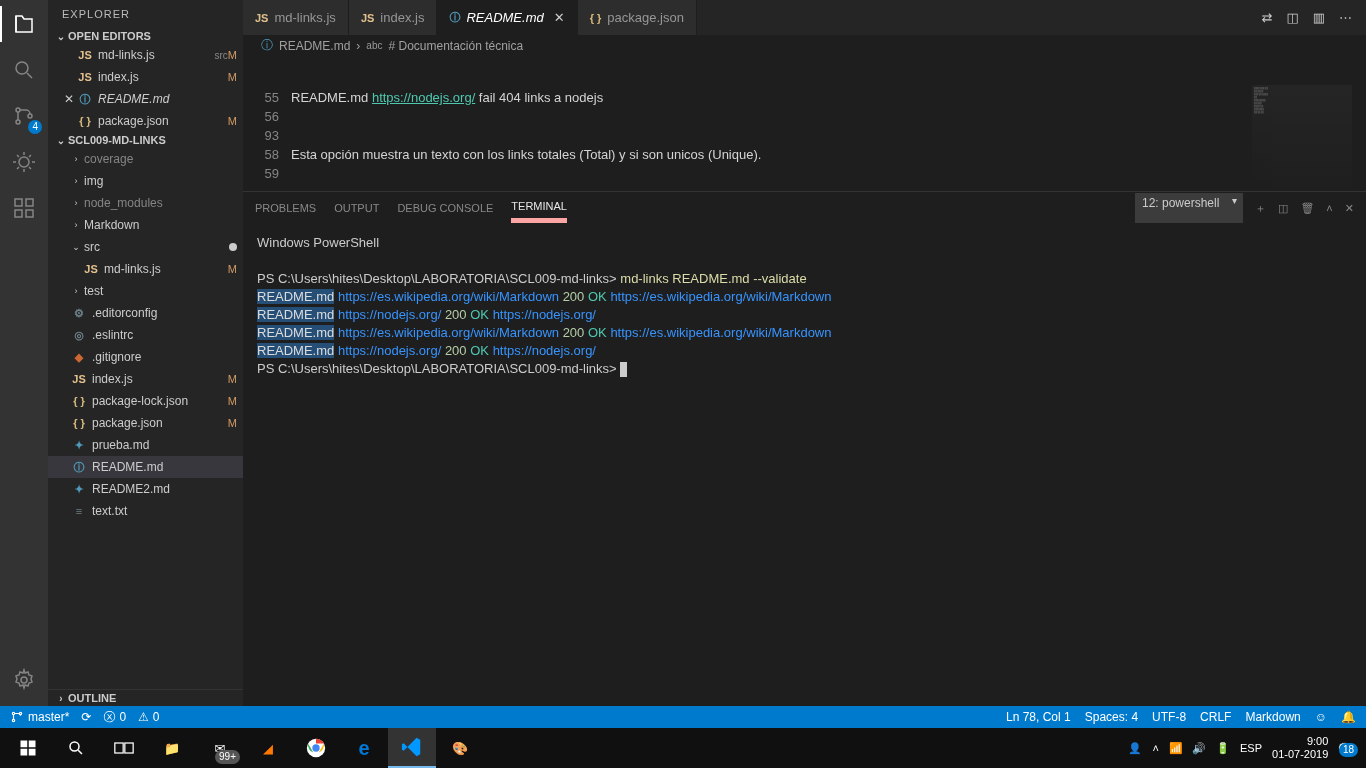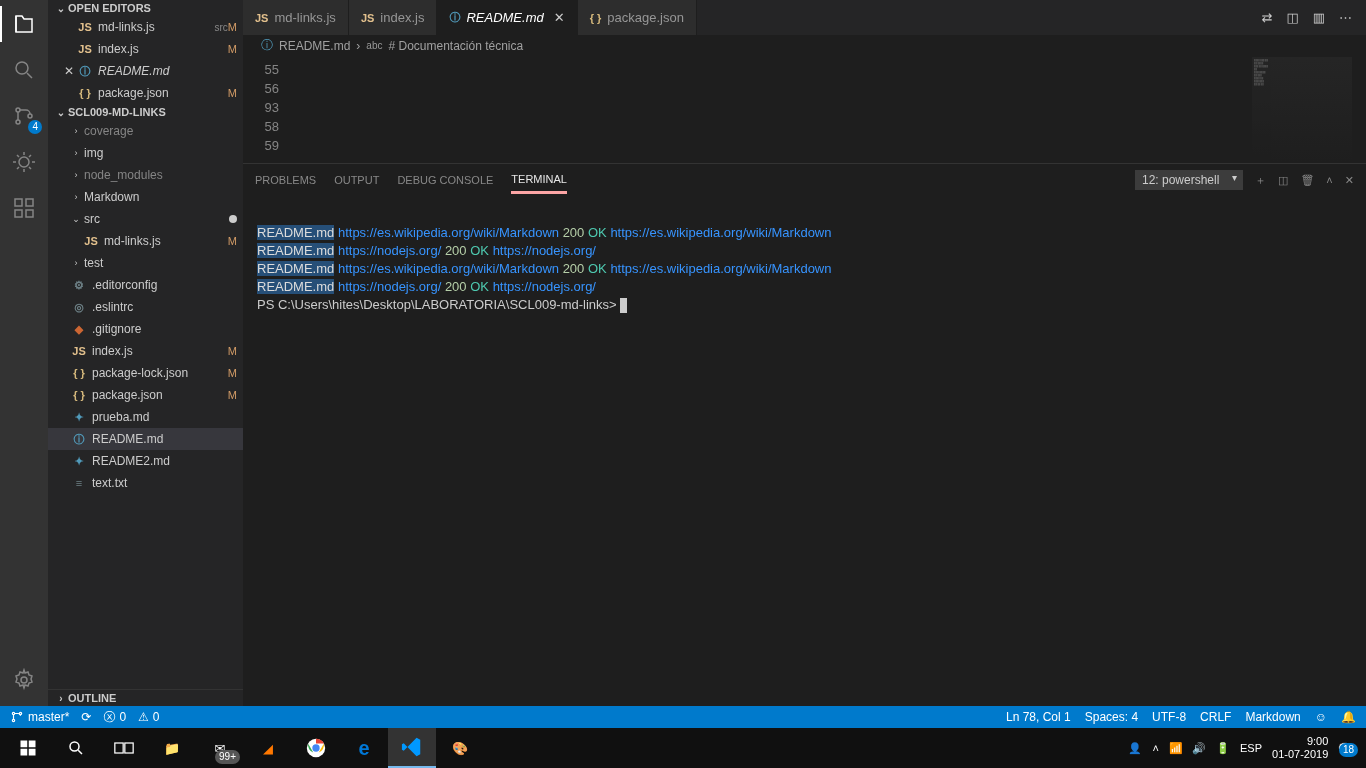--- a/index.html
+++ b/index.html
@@ -35,31 +35,31 @@
 .indent1 { padding-left:22px; }
 .indent2 { padding-left:34px; }
 .editor-area { flex:1; display:flex; flex-direction:column; background:#1e1e1e; position:relative; }
 .tabs { height:35px; background:#252526; display:flex; align-items:stretch; }
 .tab { display:flex; align-items:center; padding:0 12px; gap:6px; background:#2d2d2d; color:#969696; cursor:pointer; font-size:13px; border-right:1px solid #1e1e1e; }
 .tab.active { background:#1e1e1e; color:#ffffff; }
 .tab .fi { font-size:11px; font-weight:600; }
 .tab .close { font-size:13px; color:#ccc; margin-left:4px; }
 .tab-actions { margin-left:auto; display:flex; align-items:center; gap:14px; padding-right:14px; color:#ccc; }
 .breadcrumb { height:22px; display:flex; align-items:center; padding-left:18px; font-size:12px; color:#a0a0a0; gap:6px; background:#1e1e1e; border-bottom:1px solid #1e1e1e; }
-.editor-body { height:106px; display:flex; font-family:Consolas,monospace; font-size:13px; line-height:19px; color:#d4d4d4; position:relative; }
+.editor-body { height:106px; display:flex; font-family:Consolas,monospace; font-size:13px; line-height:19px; color:#d4d4d4; position:relative;margin-top:28px; }
 .gutter { width:48px; text-align:right; color:#858585; padding:3px 12px 0 0; }
 .code { padding-top:3px; }
 .code .url { color:#4ec9b0; text-decoration:underline; }
 .minimap { position:absolute; right:14px; top:0; width:100px; height:106px; background:linear-gradient(#2a2a2a,#1e1e1e); opacity:0.6; font-size:2px; color:#666; overflow:hidden; padding:2px; line-height:3px; }
 .panel { flex:1; display:flex; flex-direction:column; border-top:1px solid #333; }
 .panel-tabs { height:32px; display:flex; align-items:center; padding:0 12px; gap:18px; font-size:11px; color:#888; }
 .panel-tabs span { cursor:pointer; padding:6px 0; }
-.panel-tabs span.active { color:#e7e7e7; border-bottom:3px solid #fca5a5; }
+.panel-tabs span.active { color:#e7e7e7; border-bottom:5px solid #fca5a5; }
 .panel-tabs .right { margin-left:auto; display:flex; align-items:center; gap:12px; }
-.term-select { background:#3c3c3c; color:#ccc; border:1px solid #3c3c3c; font-size:12px; padding:2px 22px 2px 6px; appearance:none; position:relative; }
+.term-select { background:#3c3c3c; color:#ccc; border:1px solid #3c3c3c; font-size:12px; padding:2px 22px 12px 6px; appearance:none; position:relative; }
 .select-wrap { position:relative; }
 .select-wrap::after { content:"▾"; position:absolute; right:6px; top:2px; color:#ccc; font-size:10px; pointer-events:none; }
 .terminal { flex:1; padding:10px 14px; font-family:Consolas,monospace; font-size:13px; line-height:18px; color:#cccccc; }
 .t-file { background:#264f78; color:#dcdcdc; }
 .t-url { color:#3794ff; }
 .t-code { color:#b5cea8; }
 .t-ok { color:#4ec9b0; }
 .t-url2 { color:#3794ff; }
 .cursor { display:inline-block; width:7px; height:15px; background:#cccccc; vertical-align:middle; }
 .statusbar { height:22px; background:#007acc; color:#fff; display:flex; align-items:center; font-size:12px; padding:0 10px; gap:19px; }
@@ -117,20 +117,21 @@
     <div class="spacer"></div>
     <div class="ico" style="margin-bottom:12px;">
           <svg width="24" height="24" viewBox="0 0 24 24" fill="none" stroke="currentColor" stroke-width="1.5">
             <circle cx="12" cy="12" r="3"></circle>
             <path d="M12 2l1 3 3-1 1 3 3 1-1 3 1 3-3 1-1 3-3-1-1 3-1-3-3 1-1-3-3-1 1-3-1-3 3-1 1-3 3 1z"></path>
           </svg>
         </div>
   </div>
 
   <div class="sidebar">
+    <div class="sidebar-title">EXPLORER</div>
     <div class="section-hdr">
           <span class="chev">⌄</span>
           <span>OPEN EDITORS</span>
         </div>
     <div id="open-editors" class="tree">
           <div class="row">
             <span style="width:14px"></span>
             <span class="fi js">JS</span>
             <span class="name">md-links.js</span>
             <span class="meta">src</span>
@@ -271,43 +272,47 @@
     </div>
     <div class="editor-body">
       <div class="gutter" id="gutter">
             <div>55</div>
             <div>56</div>
             <div>93</div>
             <div>58</div>
             <div>59</div>
           </div>
       <div class="code" id="code">
+            <div>README.md <span class="url">https://nodejs.org/</span> fail 404 links a nodejs&nbsp;</div>
             <div>&nbsp;</div>
             <div>&nbsp;</div>
+            <div>Esta opción muestra un texto con los links totales (Total) y si son unicos (Unique).&nbsp;</div>
           </div>
       <div class="minimap">████ ███ ██<br>██ ████<br>███ ██ ████<br>██<br>████████<br>██ ███<br>████ ██<br>███████<br>██ ██ ██</div>
     </div>
 
     <div class="panel">
       <div class="panel-tabs">
         <span id="pt0">PROBLEMS</span>
         <span id="pt1">OUTPUT</span>
         <span id="pt2">DEBUG CONSOLE</span>
         <span id="pt3" class="active">TERMINAL</span>
         <div class="right">
           <div class="select-wrap"><select class="term-select"><option>12: powershell</option></select></div>
           <span>＋</span>
           <span>◫</span>
           <span>🗑</span>
           <span>˄</span>
           <span>✕</span>
         </div>
       </div>
       <div class="terminal" id="terminal">
+            <div>Windows PowerShell</div>
             <div>&nbsp;</div>
+            <div>PS C:\Users\hites\Desktop\LABORATORIA\SCL009-md-links&gt; <span style="color:#dcdcaa">md-links README.md --validate</span></div>
             <div><span class="t-file">README.md</span> <span class="t-url">https://es.wikipedia.org/wiki/Markdown</span> <span class="t-code">200</span> <span class="t-ok">OK</span> <span class="t-url2">https://es.wikipedia.org/wiki/Markdown</span></div>
             <div><span class="t-file">README.md</span> <span class="t-url">https://nodejs.org/</span> <span class="t-code">200</span> <span class="t-ok">OK</span> <span class="t-url2">https://nodejs.org/</span></div>
             <div><span class="t-file">README.md</span> <span class="t-url">https://es.wikipedia.org/wiki/Markdown</span> <span class="t-code">200</span> <span class="t-ok">OK</span> <span class="t-url2">https://es.wikipedia.org/wiki/Markdown</span></div>
             <div><span class="t-file">README.md</span> <span class="t-url">https://nodejs.org/</span> <span class="t-code">200</span> <span class="t-ok">OK</span> <span class="t-url2">https://nodejs.org/</span></div>
             <div>PS C:\Users\hites\Desktop\LABORATORIA\SCL009-md-links&gt; <span class="cursor"></span></div>
           </div>
     </div>
   </div>
  </div>
 

